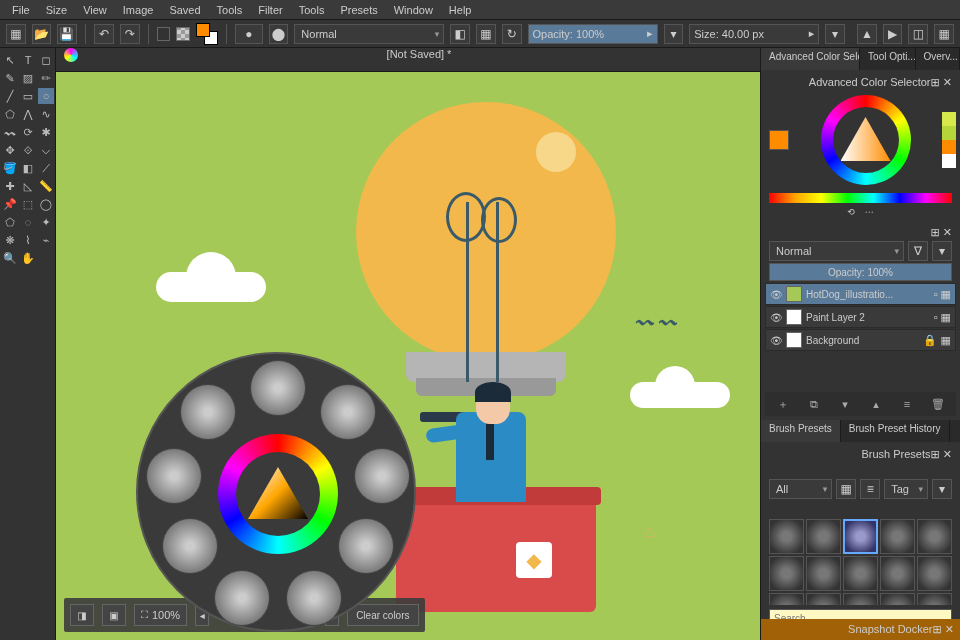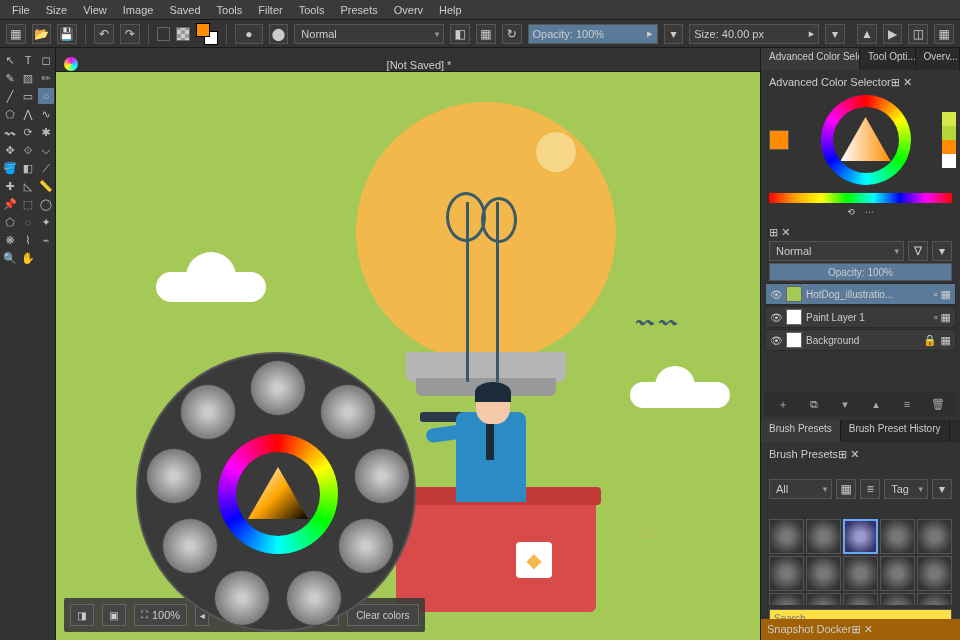--- a/index.html
+++ b/index.html
@@ -15,50 +15,50 @@
 .swatch{width:14px;height:14px;border:1px solid #666}
 .dropdown{height:20px;background:#3a3a3a;border:1px solid #555;padding:0 18px 0 6px;display:flex;align-items:center;position:relative;cursor:pointer;min-width:80px}
 .dropdown::after{content:"▾";position:absolute;right:4px;font-size:9px;color:#999}
 .opacity-box{display:flex;align-items:center;background:#5a7a9a;height:20px;border:1px solid #555;padding:0 4px;min-width:130px;gap:6px}
 .size-box{display:flex;align-items:center;background:#3a3a3a;height:20px;border:1px solid #555;padding:0 4px;min-width:130px;gap:6px}
 .main{display:flex;height:592px}
 .toolbox{width:56px;background:#333;border-right:1px solid #1a1a1a;padding:4px 2px;display:grid;grid-template-columns:1fr 1fr 1fr;gap:2px;align-content:start}
 .tool{width:16px;height:16px;display:flex;align-items:center;justify-content:center;cursor:pointer;font-size:11px;color:#bbb}
 .tool.active{background:#5a7a9a}
 .canvas-area{flex:1;background:#2b2b2b;display:flex;flex-direction:column;position:relative}
-.doc-tab{height:24px;background:#333;display:flex;align-items:flex-end;padding:0 8px;gap:8px;border-bottom:1px solid #1a1a1a}
+.doc-tab{height:24px;background:#333;display:flex;align-items:flex-start;padding:0 8px;gap:8px;border-bottom:1px solid #1a1a1a}
 .krita-logo{width:14px;height:14px;border-radius:50%;background:conic-gradient(#f0f,#0ff,#ff0,#f0f)}
 .canvas{flex:1;background:#a4c956;position:relative;overflow:hidden}
 .bottom-bar{position:absolute;bottom:8px;left:8px;display:flex;gap:8px;align-items:center;background:rgba(60,60,60,.9);padding:6px;border-radius:2px}
 .bb-btn{width:24px;height:22px;background:#444;border:1px solid #666;cursor:pointer;display:flex;align-items:center;justify-content:center;font-size:10px}
 .slider{width:100px;height:4px;background:#222;border:1px solid #555;position:relative}
 .slider-h{position:absolute;width:8px;height:12px;background:#888;top:-5px;left:20px;border:1px solid #333}
 .right{width:200px;background:#333;border-left:1px solid #1a1a1a;display:flex;flex-direction:column}
 .panel-tabs{display:flex;background:#2a2a2a;height:22px}
 .ptab{padding:3px 8px;cursor:pointer;border-right:1px solid #1a1a1a;white-space:nowrap;overflow:hidden;font-size:10px}
 .ptab.active{background:#3a3a3a}
 .panel{background:#333;padding:4px}
-.panel-title{font-size:10px;padding:2px 4px;display:flex;justify-content:flex-start}
+.panel-title{font-size:10px;padding:2px 4px;display:flex;justify-content:flex-end}
 .color-wheel-big{width:90px;height:90px;margin:4px auto;position:relative}
 .hue-ring{width:100%;height:100%;border-radius:50%;background:conic-gradient(red,yellow,lime,cyan,blue,magenta,red);position:relative}
 .hue-ring::after{content:"";position:absolute;inset:12px;border-radius:50%;background:#333}
 .tri{position:absolute;width:50px;height:44px;top:22px;left:20px;background:linear-gradient(to right,#fff,#ff8c00);clip-path:polygon(50% 0,0 100%,100% 100%)}
 .palette{display:flex;flex-direction:column;gap:0;width:14px;margin-left:4px}
 .palette div{width:14px;height:14px}
 .hue-strip{height:10px;margin:4px;background:linear-gradient(to right,red,orange,yellow,lime,cyan,blue,magenta,red);position:relative}
 .layer-row{display:flex;align-items:center;height:22px;padding:0 4px;gap:4px;background:#3a3a3a;margin-bottom:1px;border:1px solid #2a2a2a}
 .layer-row.sel{background:#5a7a9a}
 .eye{width:12px;font-size:10px}
 .thumb{width:16px;height:16px;background:#fff;border:1px solid #666}
 .layer-name{flex:1;font-size:10px;overflow:hidden;white-space:nowrap}
 .opacity-bar{height:18px;background:#5a7a9a;margin:2px 4px;display:flex;align-items:center;justify-content:center;font-size:10px;border:1px solid #555}
 .brush-grid{display:grid;grid-template-columns:repeat(5,1fr);gap:2px;padding:4px;max-height:90px;overflow:hidden}
 .brush{aspect-ratio:1;background:radial-gradient(circle,#777 20%,#333 80%);border:1px solid #555;cursor:pointer}
 .brush.sel{border:2px solid #6af;background:radial-gradient(circle,#99c 20%,#336 80%)}
-.search-box{margin:4px;height:18px;background:#fde047;border:1px solid #555;padding:0 4px;display:flex;align-items:center;font-size:10px;color:#777}
+.search-box{margin:4px;height:18px;background:#fef9c3;border:1px solid #555;padding:0 4px;display:flex;align-items:center;font-size:10px;color:#777}
 .popup{position:absolute;width:280px;height:280px;left:80px;top:280px;z-index:100}
 .popup-ring{width:100%;height:100%;border-radius:50%;background:#3a3a3a;border:2px solid #555;position:relative}
 .brush-slot{position:absolute;width:56px;height:56px;border-radius:50%;background:radial-gradient(circle,#ccc 10%,#888 60%,#555);border:1px solid #444}
 .popup-center{position:absolute;width:120px;height:120px;top:80px;left:80px;border-radius:50%;background:conic-gradient(red,yellow,lime,cyan,blue,magenta,red)}
 .popup-center::after{content:"";position:absolute;inset:18px;border-radius:50%;background:#3a3a3a}
 .popup-tri{position:absolute;width:60px;height:52px;top:33px;left:30px;background:linear-gradient(135deg,#fff,orange,#000);clip-path:polygon(50% 0,0 100%,100% 100%);z-index:2}
 
 .bulb{position:absolute;width:300px;height:300px;left:280px;top:30px}
 .bulb-glass{width:260px;height:260px;border-radius:50%;background:#f2b84b;position:absolute;left:20px;top:0}
 .bulb-base{position:absolute;width:160px;height:30px;background:#b5b5b5;bottom:20px;left:70px;border-radius:0 0 8px 8px}
@@ -95,21 +95,21 @@
 <div class="menubar">
   <span>File</span>
   <span>Size</span>
   <span>View</span>
   <span>Image</span>
   <span>Saved</span>
   <span>Tools</span>
   <span>Filter</span>
   <span>Tools</span>
   <span>Presets</span>
-  <span>Overv</span>
+  <span>Window</span>
   <span>Help</span>
 </div>
 
 <div class="toolbar">
   <div class="tb-btn">▦</div>
   <div class="tb-btn">📂</div>
   <div class="tb-btn">💾</div>
   <div class="sep"></div>
   <div class="tb-btn">↶</div>
   <div class="tb-btn">↷</div>
@@ -294,21 +294,21 @@
       <div class="opacity-bar">Opacity:   100%</div>
       <div class="layer-row sel">
         <span class="eye">👁</span>
         <div class="thumb" style="background:#a4c956"></div>
         <span class="layer-name">HotDog_illustratio...</span>
         <span>▫ ▦</span>
       </div>
       <div class="layer-row">
         <span class="eye">👁</span>
         <div class="thumb"></div>
-        <span class="layer-name">Paint Layer 1</span>
+        <span class="layer-name">Paint Layer 2</span>
         <span>▫ ▦</span>
       </div>
       <div class="layer-row">
         <span class="eye">👁</span>
         <div class="thumb"></div>
         <span class="layer-name">Background</span>
         <span>🔒 ▦</span>
       </div>
       <div style="height:40px"></div>
       <div class="layer-icons">

